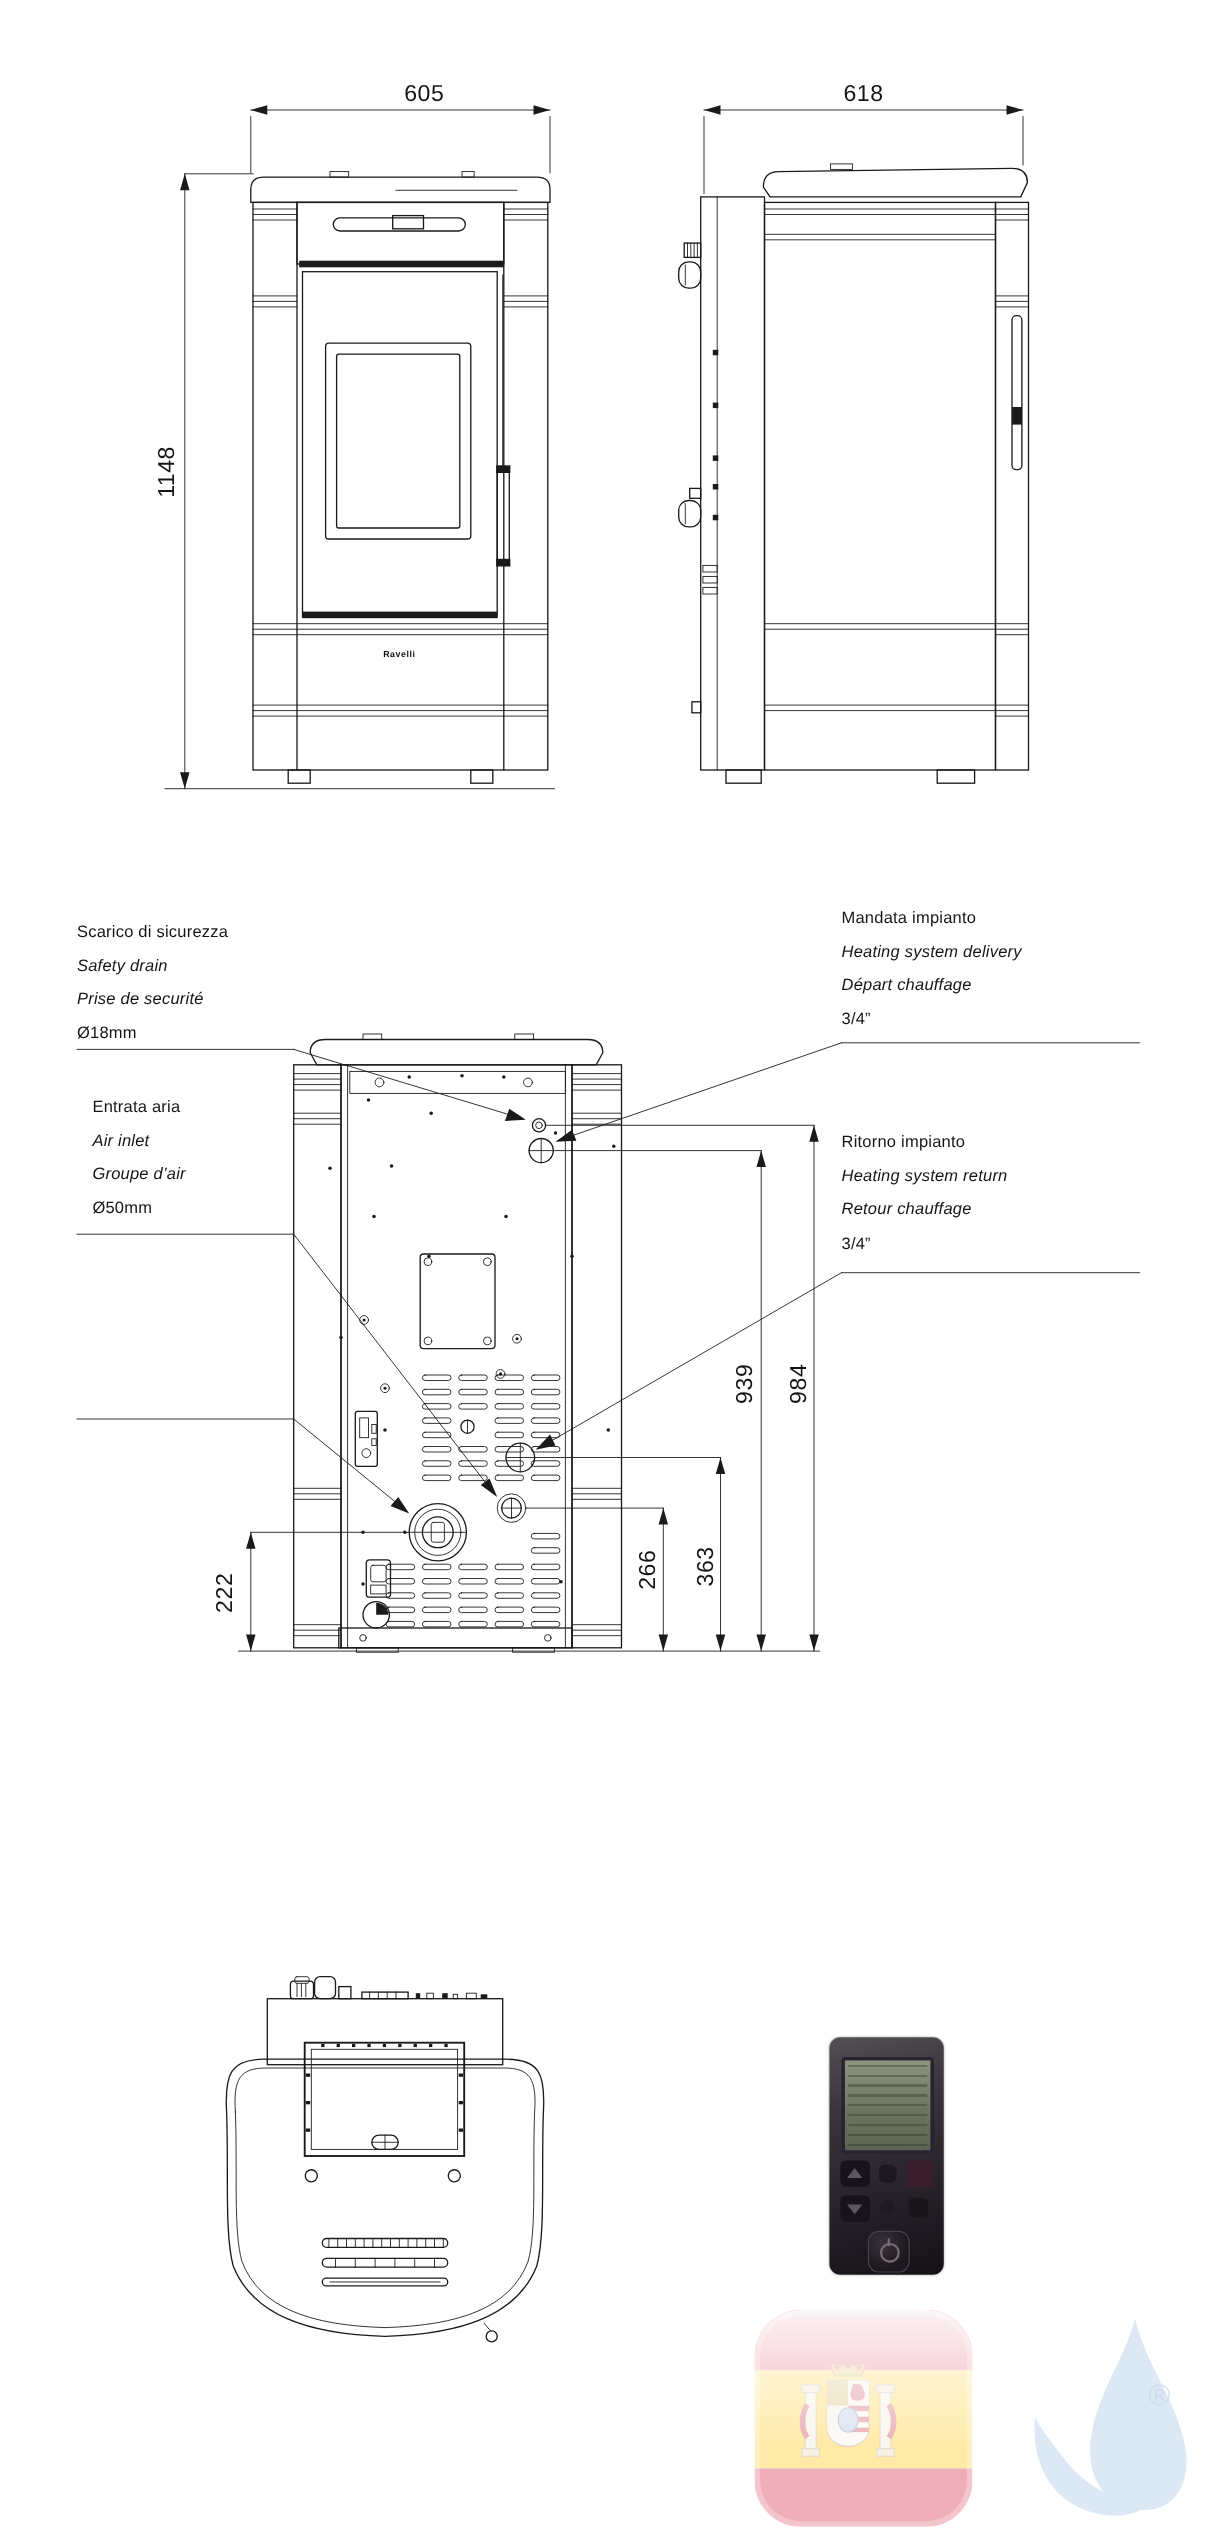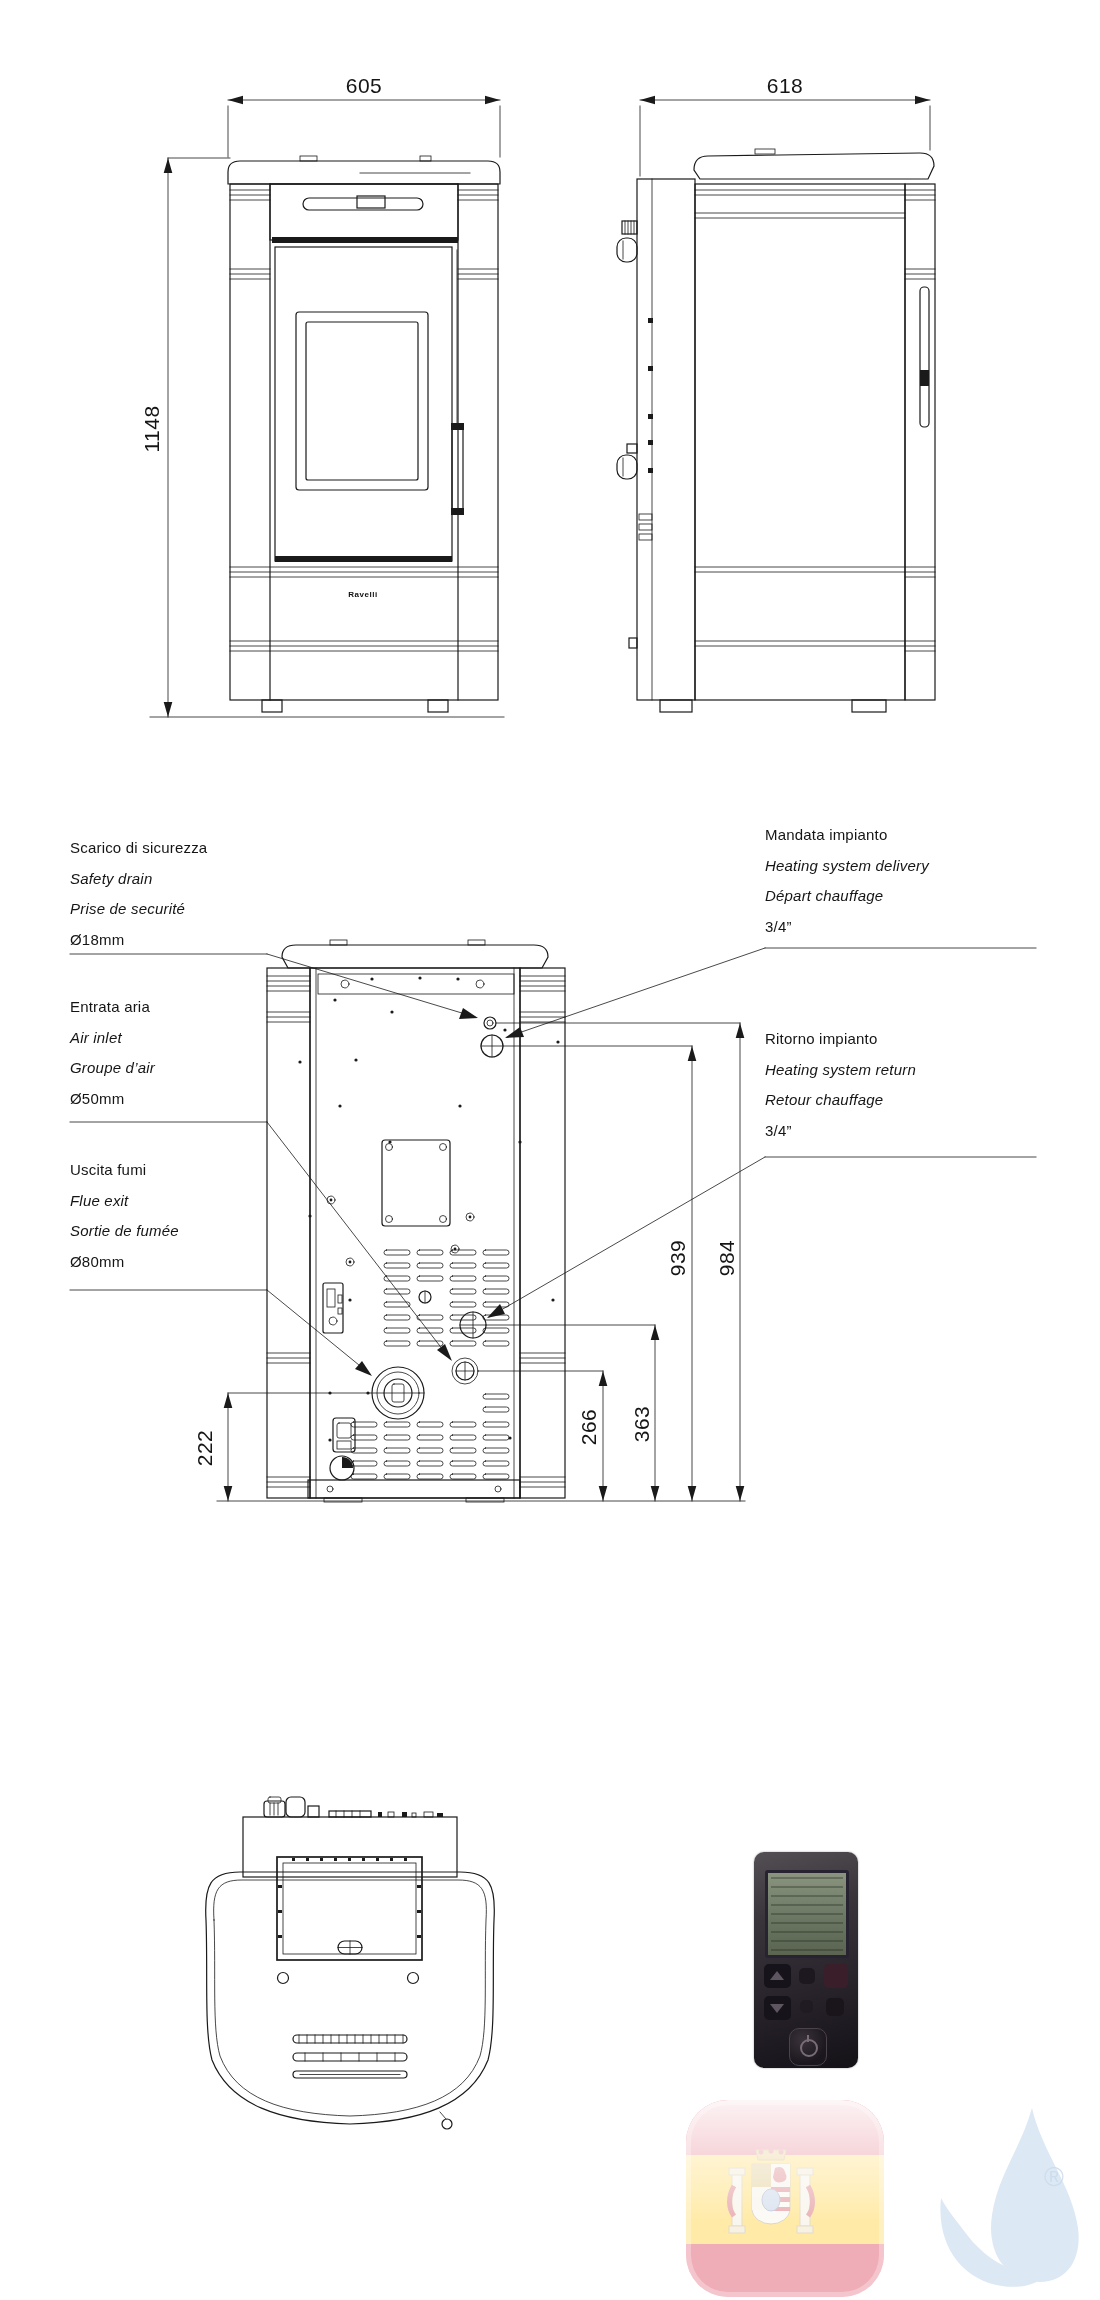--- a/index.html
+++ b/index.html
@@ -477,51 +477,45 @@
     </g>
 
     <g fill="#dce8f4">
       <path d="M1032,2108 C1020,2150 998,2175 992,2215 C986,2255 1008,2282 1040,2282
                C1068,2282 1082,2258 1078,2228 C1072,2185 1042,2152 1032,2108 Z"></path>
       <path d="M941,2198 C936,2245 962,2280 1002,2286 C1022,2289 1038,2284 1048,2274
                C1020,2278 988,2262 968,2236 C955,2219 946,2208 941,2198 Z"></path>
     </g>
   </svg>
 
-  <span class="dim" style="left:324px;top:74px;">605</span>
+  <span class="dim" style="left:324px;top:74px;text-align:right;">605</span>
   <span class="dim" style="left:745px;top:74px;">618</span>
   <span class="dim v" style="left:112px;top:417px;">1148</span>
   <span class="dim v" style="left:165px;top:1436px;">222</span>
   <span class="dim v" style="left:549px;top:1415px;">266</span>
   <span class="dim v" style="left:602px;top:1412px;">363</span>
   <span class="dim v" style="left:638px;top:1246px;">939</span>
   <span class="dim v" style="left:687px;top:1246px;">984</span>
 
   <span class="ravelli">Ravelli</span>
 
   <div class="lbl" style="left:70px;top:833px;">
     <div>Scarico di sicurezza</div>
     <div class="i">Safety drain</div>
     <div class="i">Prise de securité</div>
     <div>Ø18mm</div>
   </div>
 
-  <div class="lbl" style="left:70px;top:992px;">
+  <div class="lbl" style="left:84px;top:992px;">
     <div>Entrata aria</div>
     <div class="i">Air inlet</div>
     <div class="i">Groupe d’air</div>
     <div>Ø50mm</div>
   </div>
 
-  <div class="lbl" style="left:70px;top:1155px;">
-    <div>Uscita fumi</div>
-    <div class="i">Flue exit</div>
-    <div class="i">Sortie de fumée</div>
-    <div>Ø80mm</div>
-  </div>
 
   <div class="lbl" style="left:765px;top:820px;">
     <div>Mandata impianto</div>
     <div class="i">Heating system delivery</div>
     <div class="i">Départ chauffage</div>
     <div>3/4”</div>
   </div>
 
   <div class="lbl" style="left:765px;top:1024px;">
     <div>Ritorno impianto</div>

